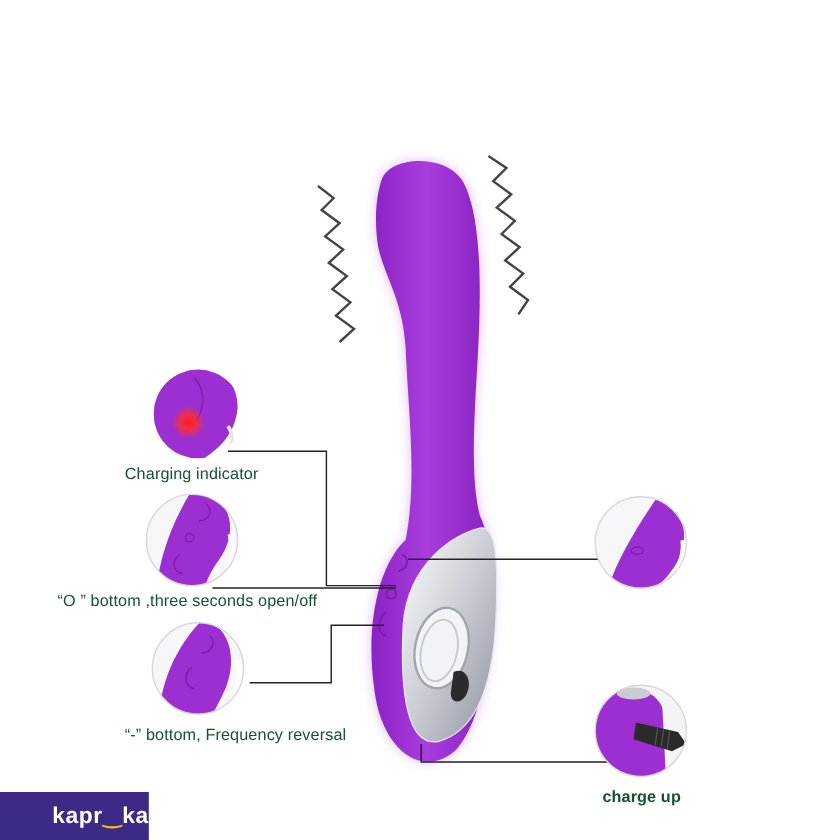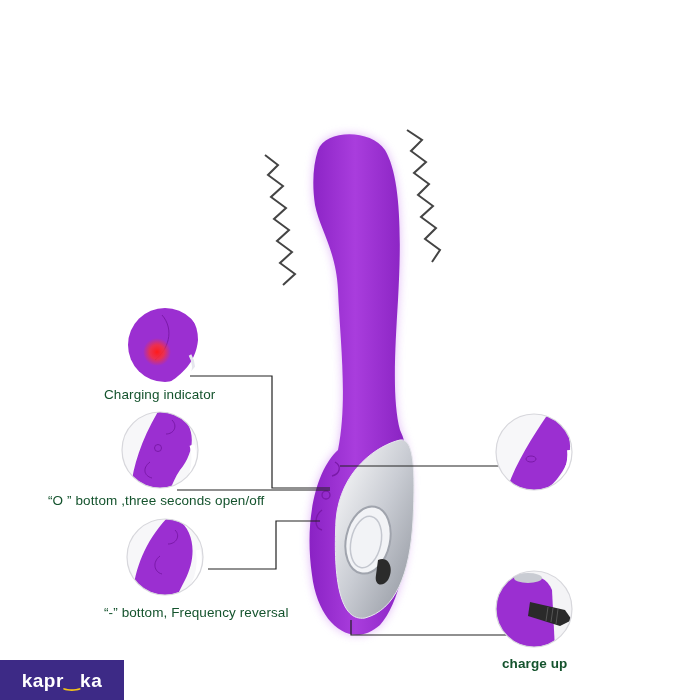--- a/index.html
+++ b/index.html
@@ -1,21 +1,21 @@
 <!DOCTYPE html>
 <html><head>
   <meta charset="utf-8">
   <style>
     html, body { margin: 0; padding: 0; background: #ffffff; }
     body { width: 700px; height: 700px; position: relative; overflow: hidden;
            font-family: "Liberation Sans", "DejaVu Sans", sans-serif; }
     .stage { position: absolute; left: 0; top: 0; width: 700px; height: 700px; }
     .label { position: absolute; font-size: 13.5px; color: #14532d; white-space: nowrap; letter-spacing: 0.1px; }
     .logo { position: absolute; left: 0; top: 660px; width: 124px; height: 40px; background: #3d2a86;
-            display: flex; align-items: center; justify-content: center; }
+            display: flex; align-items: center; justify-content: flex-end; }
     .logo-text { color: #ffffff; font-size: 19px; font-weight: bold; letter-spacing: 0.5px; }
     .logo-text .smile { color: #f5c518; }
     svg { position: absolute; left: 0; top: 0; }
   </style>
 </head>
 <body>
 
 <div class="stage">
 
   <svg width="700" height="700" viewBox="0 0 700 700">

